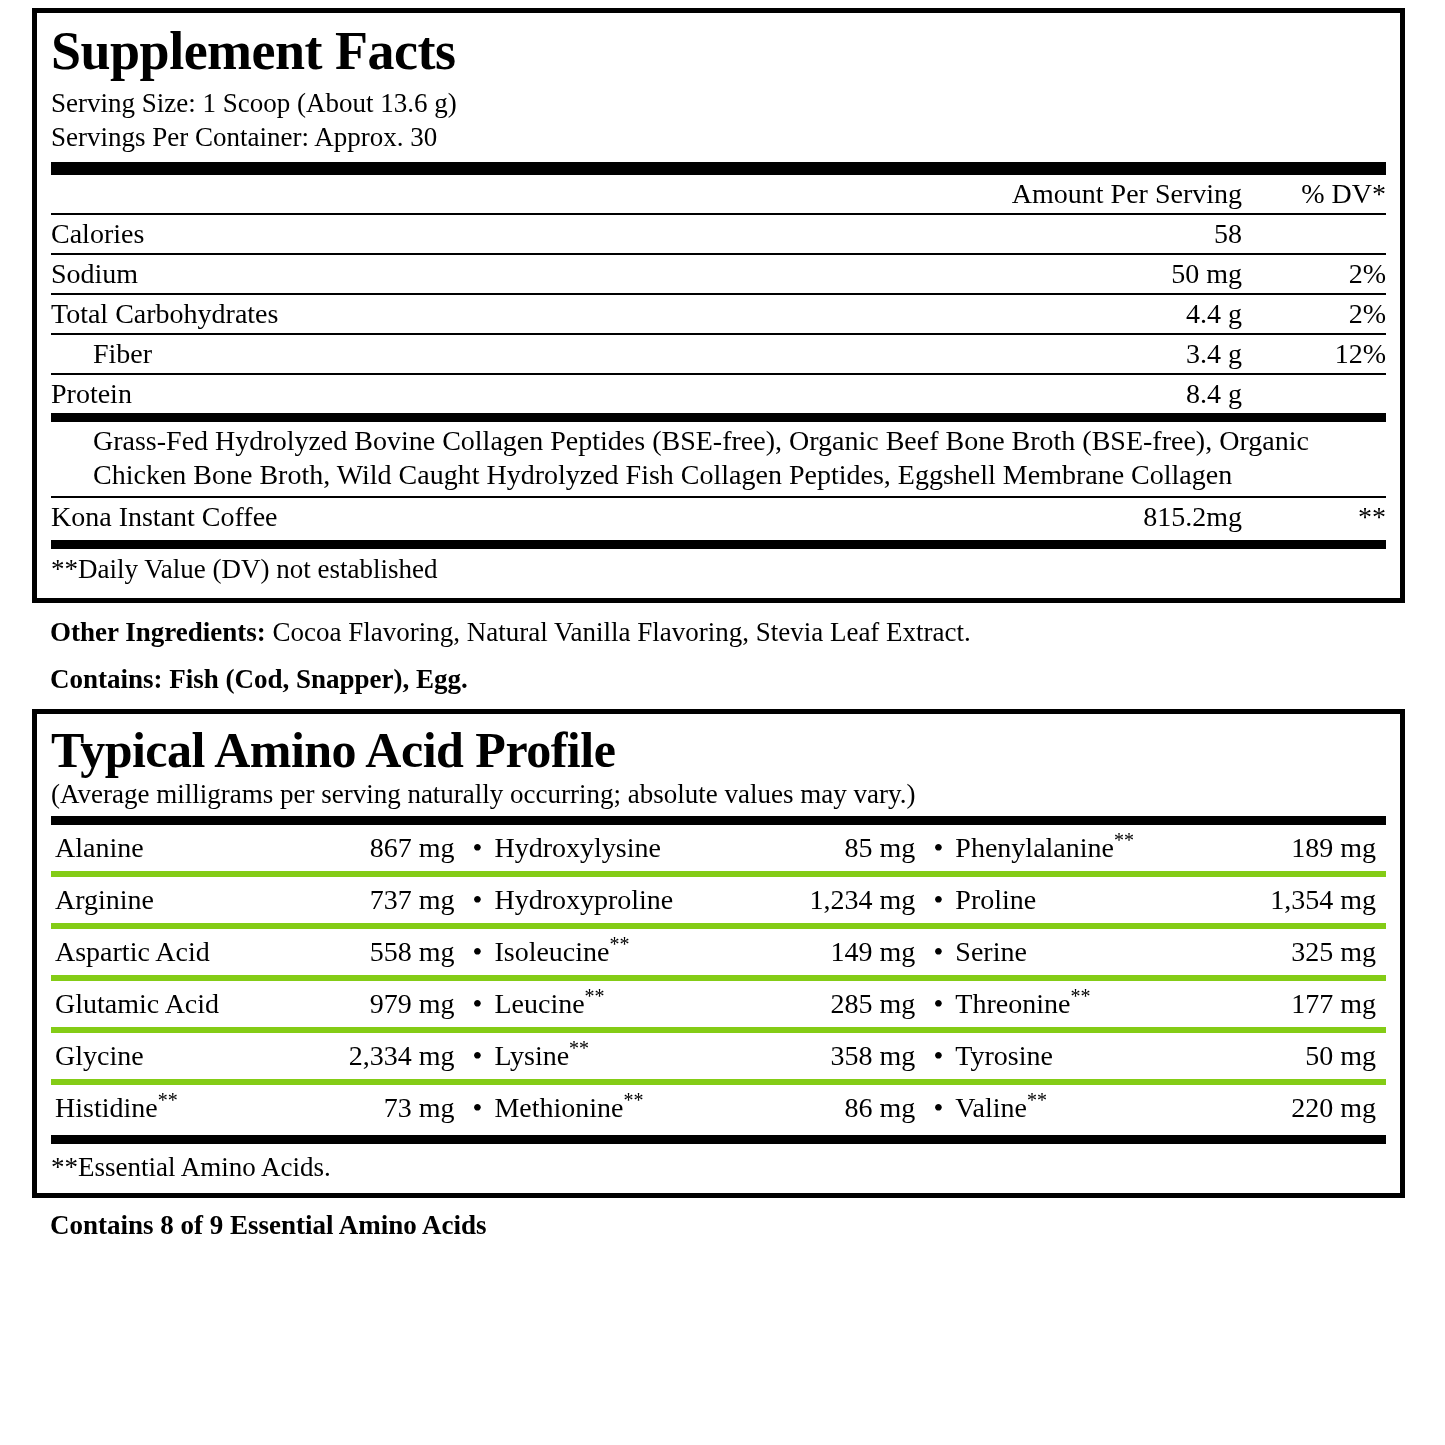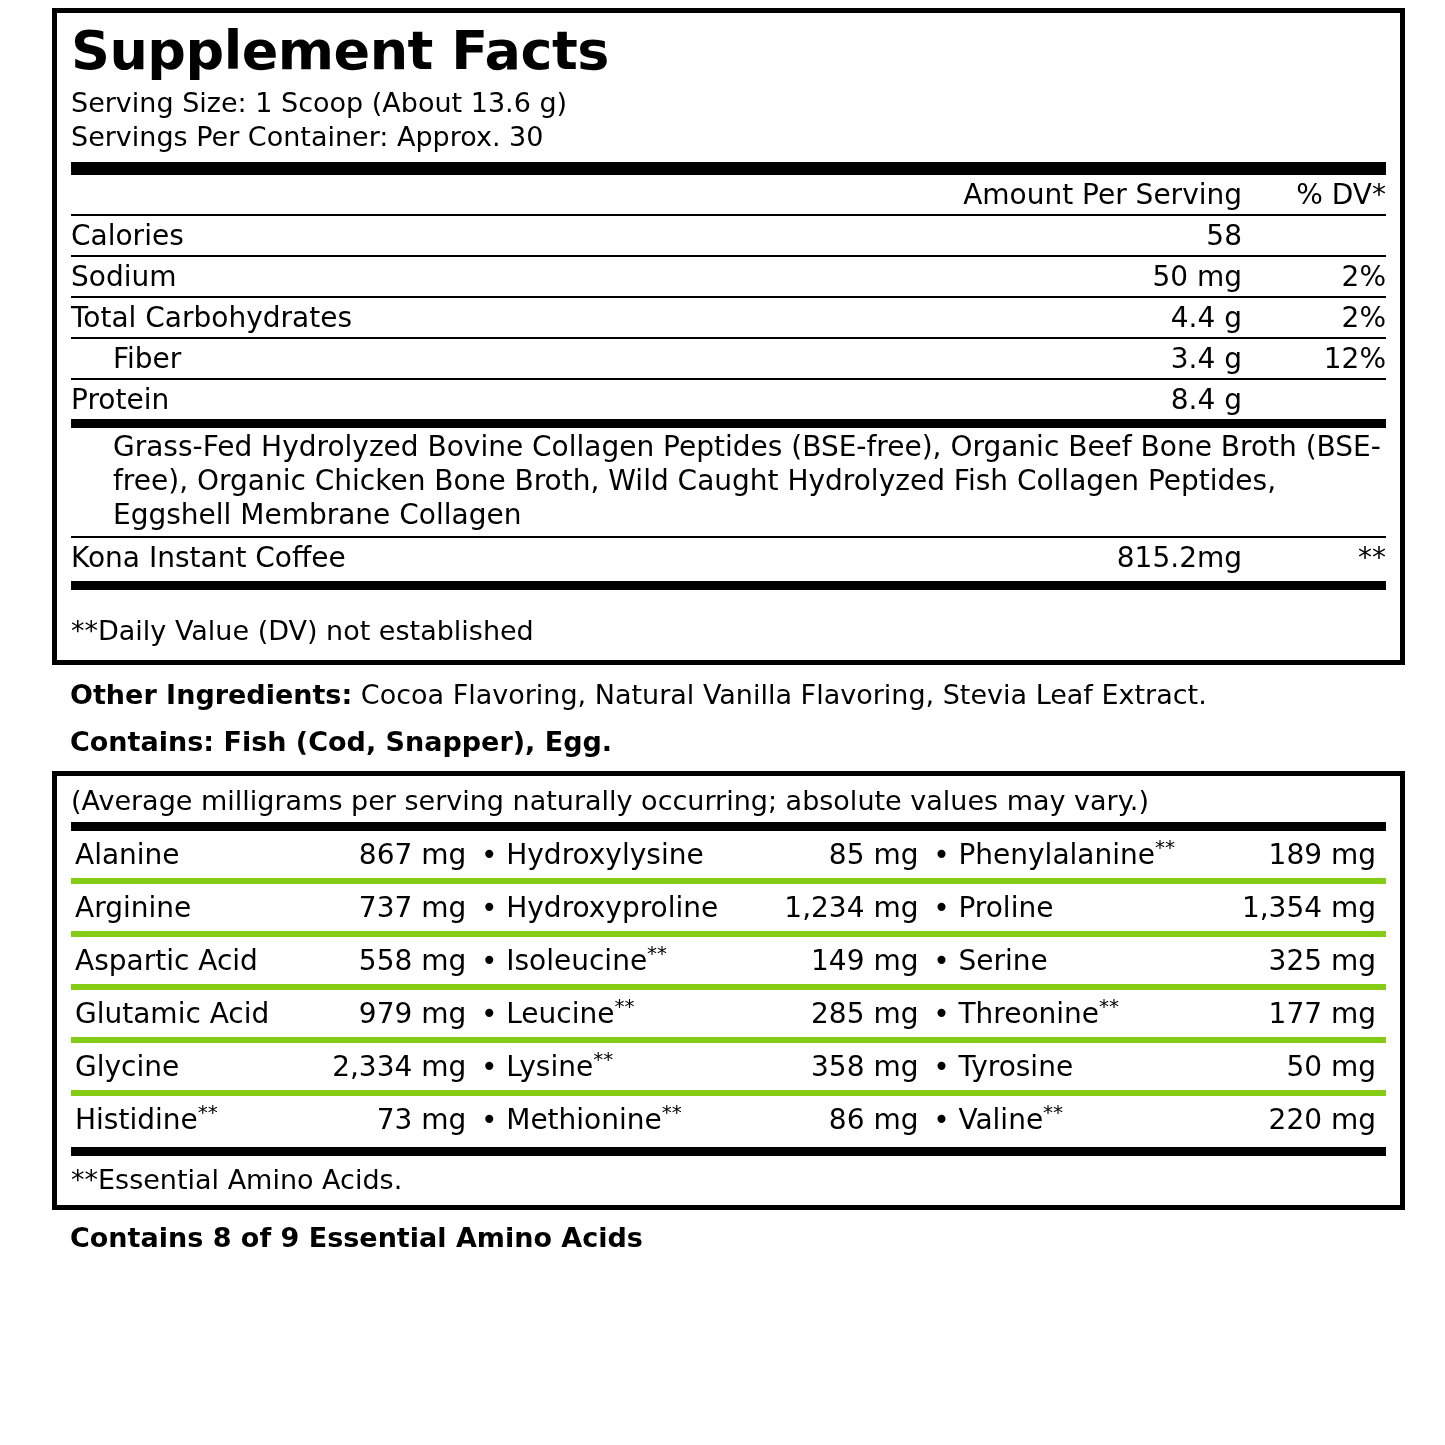--- a/index.html
+++ b/index.html
@@ -12,21 +12,22 @@
     height: 1445px;
     font-family: "DejaVu Sans", sans-serif;
     color: #000000;
     -webkit-font-smoothing: antialiased;
   }
   .page {
     position: relative;
     width: 1445px;
     height: 1080px;
     box-sizing: border-box;
-    padding: 8px 40px 0 52px;
+    padding: 8px 40px 0 32px;
+    font-family: Liberation Serif, serif;
   }
 
   
   .sf-panel {
     border: 5px solid #000;
     padding: 8px 14px 10px 14px;
     box-sizing: border-box;
   }
   .sf-title {
     font-size: 54px;
@@ -196,29 +197,30 @@
           <tr>
         <td class="col-name">Kona Instant Coffee</td>
         <td class="col-amt">815.2mg</td>
         <td class="col-dv">**</td>
       </tr>
     </tbody>
       </table>
 
     <div class="rule-med" style="margin-top:4px;"></div>
 
-    <div class="footnotes" style="padding-top:2px;margin-top:21px;">**Daily Value (DV) not established</div>
+    <div class="footnotes" style="padding-top:2px;">**Daily Value (DV) not established</div>
   </section>
 
   <div class="other-ing">
     <span class="bold">Other Ingredients:</span><span> Cocoa Flavoring, Natural Vanilla Flavoring, Stevia Leaf Extract.</span>
   </div>
   <div class="contains-line">Contains: Fish (Cod, Snapper), Egg.</div>
 
   <section class="aa-panel">
+    <div class="aa-title">Typical Amino Acid Profile</div>
     <div class="aa-sub">(Average milligrams per serving naturally occurring; absolute values may vary.)</div>
 
     <div class="rule-med"></div>
 
     <table class="aa-table">
       <tbody>
           <tr>
         <td class="aa-n"><span>Alanine</span></td>
         <td class="aa-v">867 mg</td>
         <td class="aa-dot">•</td>

